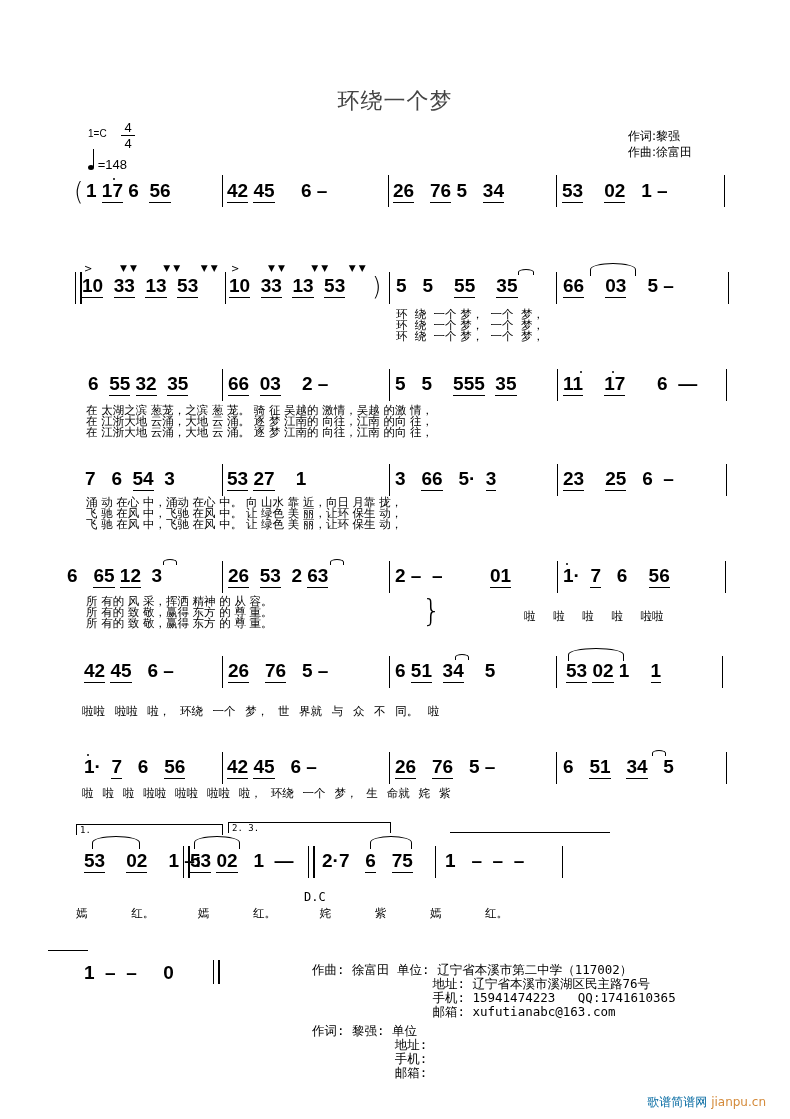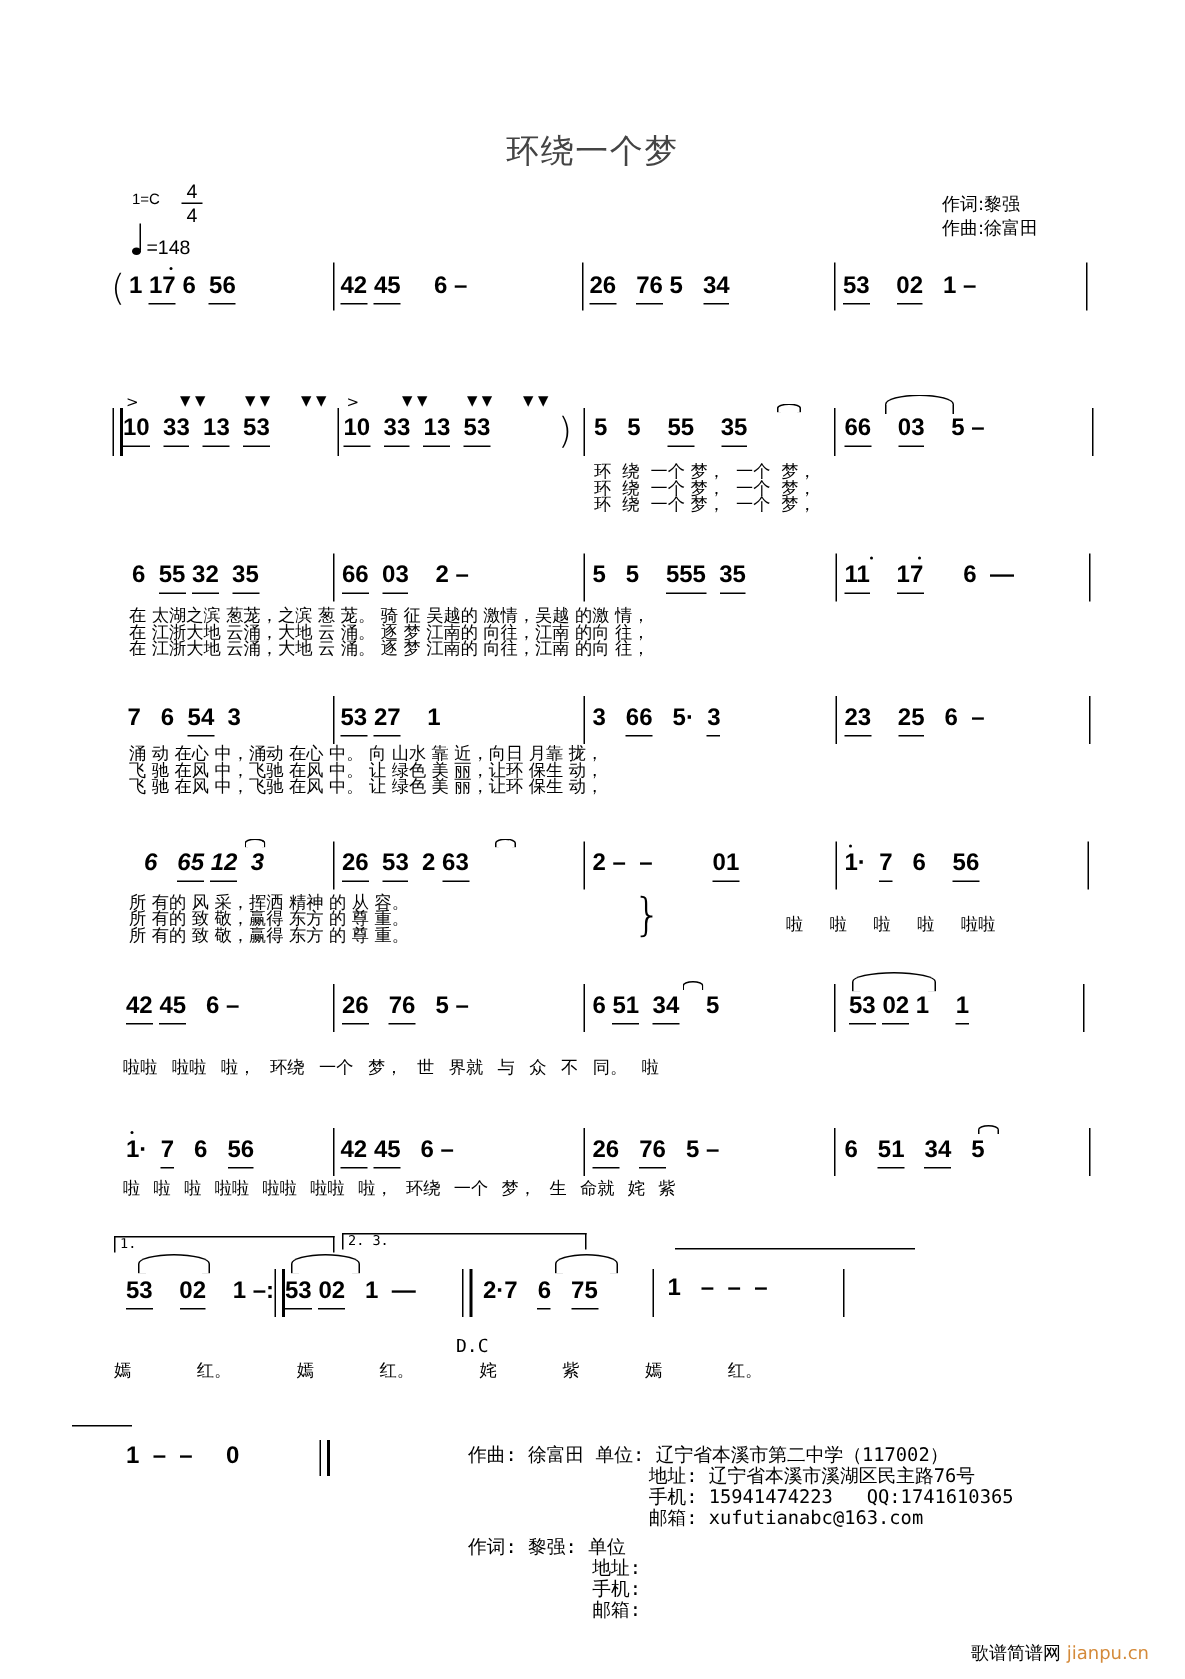--- a/index.html
+++ b/index.html
@@ -10,21 +10,21 @@
            font-family:"DejaVu Serif", serif; letter-spacing:1px; }
   .key { left:88px; top:128px; font-size:10px; font-family:"Liberation Sans", sans-serif; }
   .ts { left:120px; top:120px; font-size:13px; text-align:center; width:14px; line-height:15px;
         font-family:"Liberation Sans", sans-serif; }
   .ts .num { border-bottom:1px solid #000; }
   .tempo { left:88px; top:151px; font-size:13px; font-family:"Liberation Sans", sans-serif; }
   .tempo .note { display:inline-block; width:6px; height:5px; background:#000; border-radius:50%; position:relative; top:1px; }
   .tempo .stem { display:inline-block; width:1px; height:18px; background:#000; margin-left:-1px; position:relative; top:-2px; }
   .credits { left:628px; top:128px; font-size:12px; line-height:16px; }
   .row { position:absolute; left:0; width:790px; }
-  .notes { position:absolute; top:0; height:40px; font-size:16px; font-weight:bold;
+  .notes { position:absolute; top:0; height:40px; font-size:19px; font-weight:bold;
            font-family:"Liberation Sans", sans-serif; white-space:nowrap; }
   .u { border-bottom:1.5px solid #000; display:inline-block; line-height:22px; }
   .bar { position:absolute; width:1px; background:#000; }
   .dbl { position:absolute; width:4px; border-left:1px solid #000; border-right:2px solid #000; }
   .lyr { position:absolute; font-size:11.5px; line-height:11px; white-space:pre; font-family:"DejaVu Sans", sans-serif; }
   .slur { position:absolute; border:1px solid #000; border-bottom:none; border-radius:50% 50% 0 0; }
   .dot { position:absolute; width:2px; height:2px; background:#000; border-radius:50%; }
   .footer { position:absolute; font-size:12.5px; line-height:14px; white-space:pre;
             font-family:"DejaVu Sans Mono", "Liberation Mono", monospace; }
   .wm { right:24px; bottom:8px; font-size:12px; color:#888; }
@@ -141,21 +141,21 @@
   <div class="notes" style="left:563px;">
     <span class="u">23</span>&nbsp;&nbsp;&nbsp;&nbsp;<span class="u">25</span>&nbsp;&nbsp;&nbsp;6&nbsp;&nbsp;–
   </div>
   <div class="bar" style="left:726px;top:-4px;height:32px;"></div>
   <div class="lyr" style="left:86px;top:29px;"><span>涌 动 在心 中，涌动 在心 中。 向 山水 靠 近，向日 月靠 拢，</span>
 <span>飞 驰 在风 中，飞驰 在风 中。 让 绿色 美 丽，让环 保生 动，</span>
 <span>飞 驰 在风 中，飞驰 在风 中。 让 绿色 美 丽，让环 保生 动，</span></div>
 </div>
 
 <div class="row" style="top:565px;">
-  <div class="notes" style="left:96px;font-style:italic;">
+  <div class="notes" style="left:67px;">
     6&nbsp;&nbsp;&nbsp;<span class="u">65</span>&nbsp;<span class="u">12</span>&nbsp;&nbsp;3
   </div>
   <div class="slur" style="left:163px;top:-6px;width:12px;height:5px;"></div>
   <div class="bar" style="left:222px;top:-4px;height:32px;"></div>
   <div class="notes" style="left:228px;">
     <span class="u">26</span>&nbsp;&nbsp;<span class="u">53</span>&nbsp;&nbsp;2&nbsp;<span class="u">63</span>
   </div>
   <div class="slur" style="left:330px;top:-6px;width:12px;height:5px;"></div>
   <div class="bar" style="left:389px;top:-4px;height:32px;"></div>
   <div class="notes" style="left:395px;">
@@ -256,15 +256,15 @@
 <div class="footer" style="left:312px;top:963px;"><span>作曲: 徐富田 单位: 辽宁省本溪市第二中学（117002）</span>
                 <span>地址: 辽宁省本溪市溪湖区民主路76号</span>
                 <span>手机: 15941474223   QQ:1741610365</span>
                 <span>邮箱: xufutianabc@163.com</span></div>
 <div class="footer" style="left:312px;top:1024px;"><span>作词: 黎强: 单位</span>
            <span>地址:</span>
            <span>手机:</span>
            <span>邮箱:</span></div>
 
 <div class="abs wm">
-  <span style="color:#000000;">歌谱简谱网</span>
+  <span style="color:#0369a1;">歌谱简谱网</span>
   <span>jianpu.cn</span>
 </div>
 
 </body></html>

